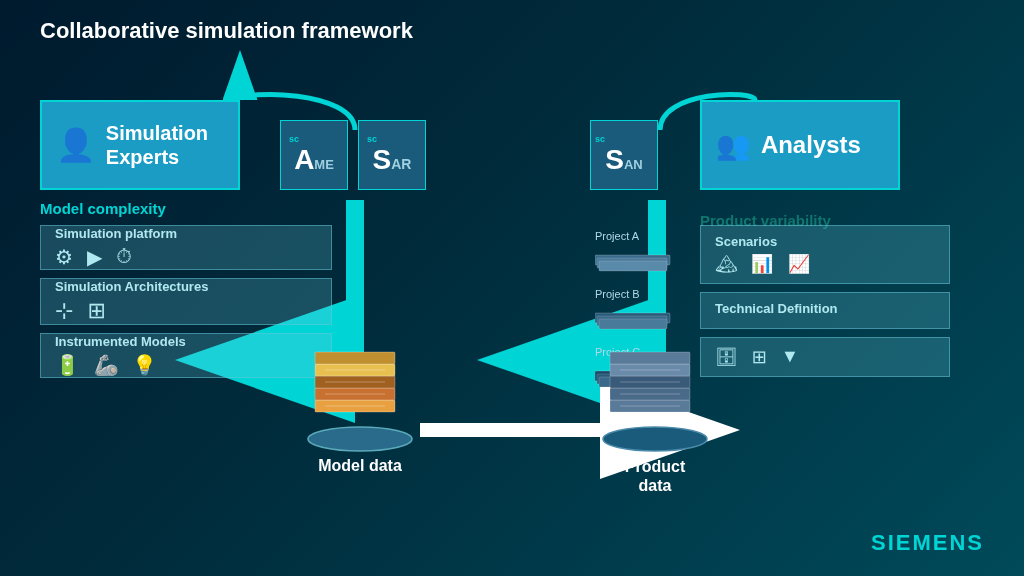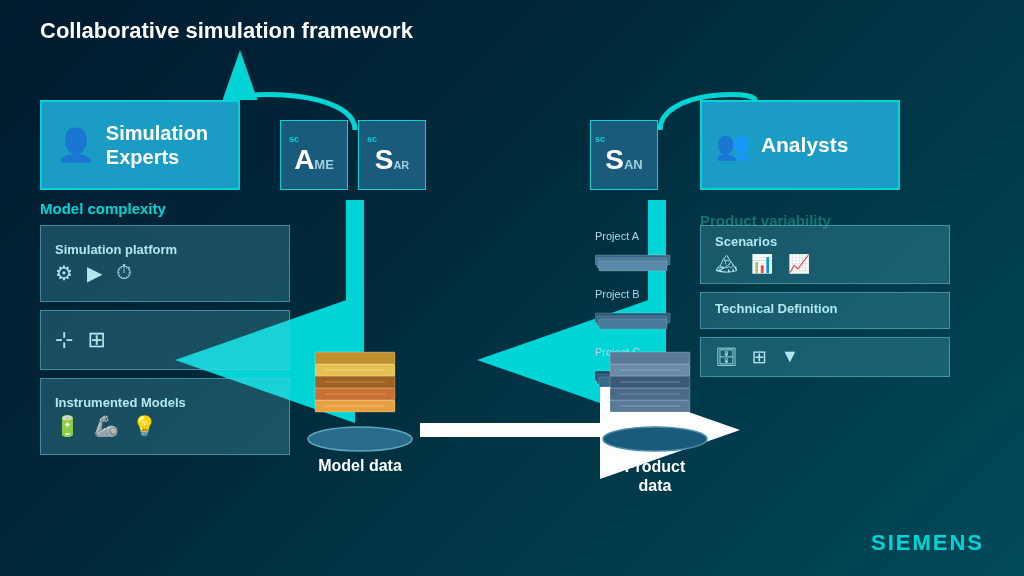--- a/index.html
+++ b/index.html
@@ -59,24 +59,24 @@
     
     .left-boxes {
       position: absolute;
       top: 225px;
       left: 40px;
       display: flex;
       flex-direction: column;
       gap: 8px;
     }
     .platform-box {
-      width: 250px;
+      width: 292px;
       background: rgba(100, 200, 220, 0.25);
       border: 1px solid rgba(100, 200, 220, 0.5);
-      padding: 16px 14px;
+      padding: 0 14px;
     }
     .platform-box-title {
       font-size: 13px;
       font-weight: 600;
       color: #b0e8f0;
       margin-bottom: 4px;
     }
     .platform-box-icons {
       display: flex;
       gap: 14px;
@@ -141,21 +141,21 @@
       width: 200px;
       height: 90px;
       background: #1a9cc4;
       border: 2px solid #00d4d4;
       display: flex;
       align-items: center;
       padding: 10px 14px;
       gap: 10px;
     }
     .analysts-text {
-      font-size: 21px;
+      font-size: 24px;
       font-weight: bold;
       color: white;
     }
     .analysts-icon {
       font-size: 28px;
       flex-shrink: 0;
     }
 
     .product-variability-label {
       position: absolute;
@@ -281,35 +281,36 @@
     <span class="sc-label">sc</span>
     <div style="display:flex; align-items:baseline;">
       <span style="font-size:28px; font-weight:bold; color:white;">A</span>
       <span style="font-size:13px; color:#a0d0e0; font-weight:bold;">ME</span>
     </div>
   </div>
   <div class="sc-box">
     <span class="sc-label">sc</span>
     <div style="display:flex; align-items:baseline;">
       <span style="font-size:28px; font-weight:bold; color:white;">S</span>
-      <span style="font-size:11px; color:#a0d0e0; font-weight:bold;">AR</span>
+      <span style="font-size:14px; color:#a0d0e0; font-weight:bold;">AR</span>
     </div>
   </div>
 </div>
 
 <div class="left-boxes">
   <div class="platform-box">
     <div class="platform-box-title">Simulation platform</div>
     <div class="platform-box-icons">
       <span>⚙</span>
       <span>▶</span>
       <span>⏱</span>
     </div>
   </div>
   <div class="platform-box">
+    <div class="platform-box-title">Simulation Architectures</div>
     <div class="platform-box-icons">
       <span style="font-size:22px;">⊹</span>
       <span style="font-size:22px;">⊞</span>
     </div>
   </div>
   <div class="platform-box">
     <div class="platform-box-title">Instrumented Models</div>
     <div class="platform-box-icons">
       <span>🔋</span>
       <span>🦾</span>

